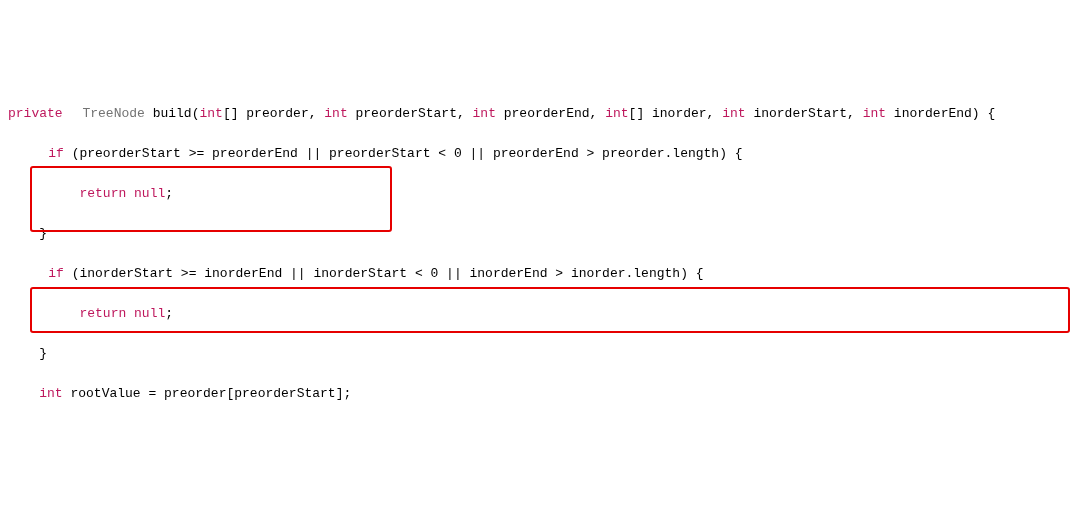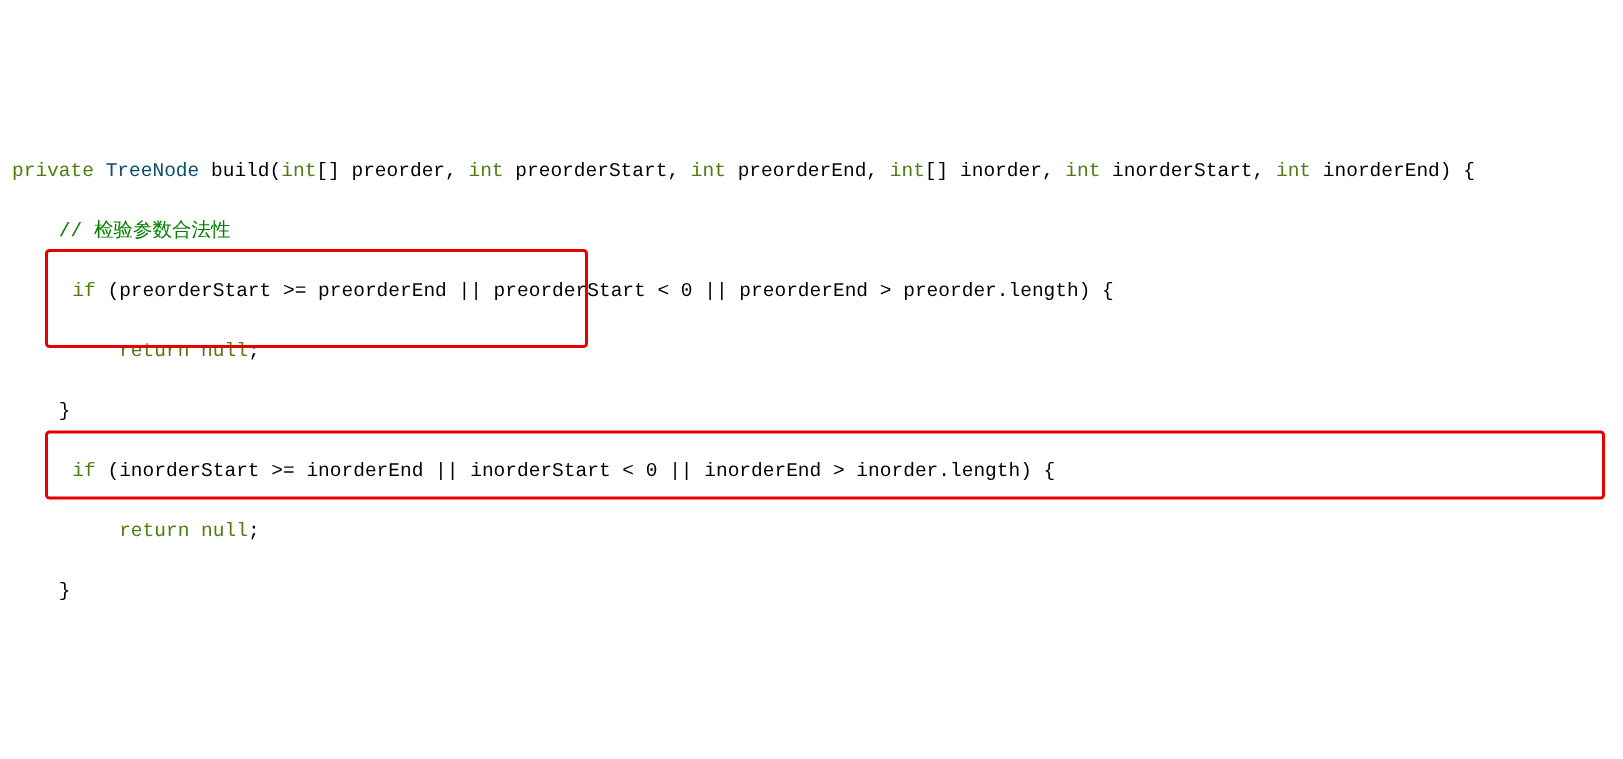--- a/index.html
+++ b/index.html
@@ -8,22 +8,22 @@
     font-family: Consolas, "Courier New", monospace;
     font-size: 13px;
     line-height: 20px;
     background: #fff;
     color: #000;
     white-space: pre;
     position: relative;
     width: 1082px;
     box-sizing: border-box;
   }
-  .kw  { color: #4d7c0f; }
-  .typ { color: #0c4a6e; }
+  .kw  { color: #be185d; }
+  .typ { color: #737373; margin-left: 12px; }
   .com { color: #008000; }
   .gutter {
     display: inline-block;
     width: 6px;
     border-left: 1px solid #e8e8e8;
     margin-left: 2px;
   }
   .box {
     position: absolute;
     border: 2px solid #e60000;
@@ -32,27 +32,27 @@
   }
   .line { display: block; }
 </style>
 </head>
 <body>
 
 
 
 <div>
 <span class="line"><span class="kw">private</span> <span class="typ">TreeNode</span> <span>build</span>(<span class="kw">int</span><span>[] preorder, </span><span class="kw">int</span><span> preorderStart, </span><span class="kw">int</span><span> preorderEnd, </span><span class="kw">int</span><span>[] inorder, </span><span class="kw">int</span><span> inorderStart, </span><span class="kw">int</span><span> inorderEnd) {</span></span>
-<span class="line"><span class="com">    // 检验参数合法性</span></span>
 <span class="line"><span>    </span><span class="gutter"></span><span class="kw">if</span><span> (preorderStart &gt;= preorderEnd || preorderStart &lt; 0 || preorderEnd &gt; preorder.length) {</span></span>
 <span class="line"><span>        </span><span class="gutter"></span><span class="kw">return null</span><span>;</span></span>
 <span class="line"><span>    }</span></span>
 <span class="line"><span>    </span><span class="gutter"></span><span class="kw">if</span><span> (inorderStart &gt;= inorderEnd || inorderStart &lt; 0 || inorderEnd &gt; inorder.length) {</span></span>
 <span class="line"><span>        </span><span class="gutter"></span><span class="kw">return null</span><span>;</span></span>
 <span class="line"><span>    }</span></span>
+<span class="line"><span>    </span><span class="kw">int</span><span> rootValue = preorder[preorderStart];</span></span>
 <span class="line"></span>
 
 
 
 
 
 <span class="line"><span></span></span>
 
 
 <span class="line"><span></span></span>

